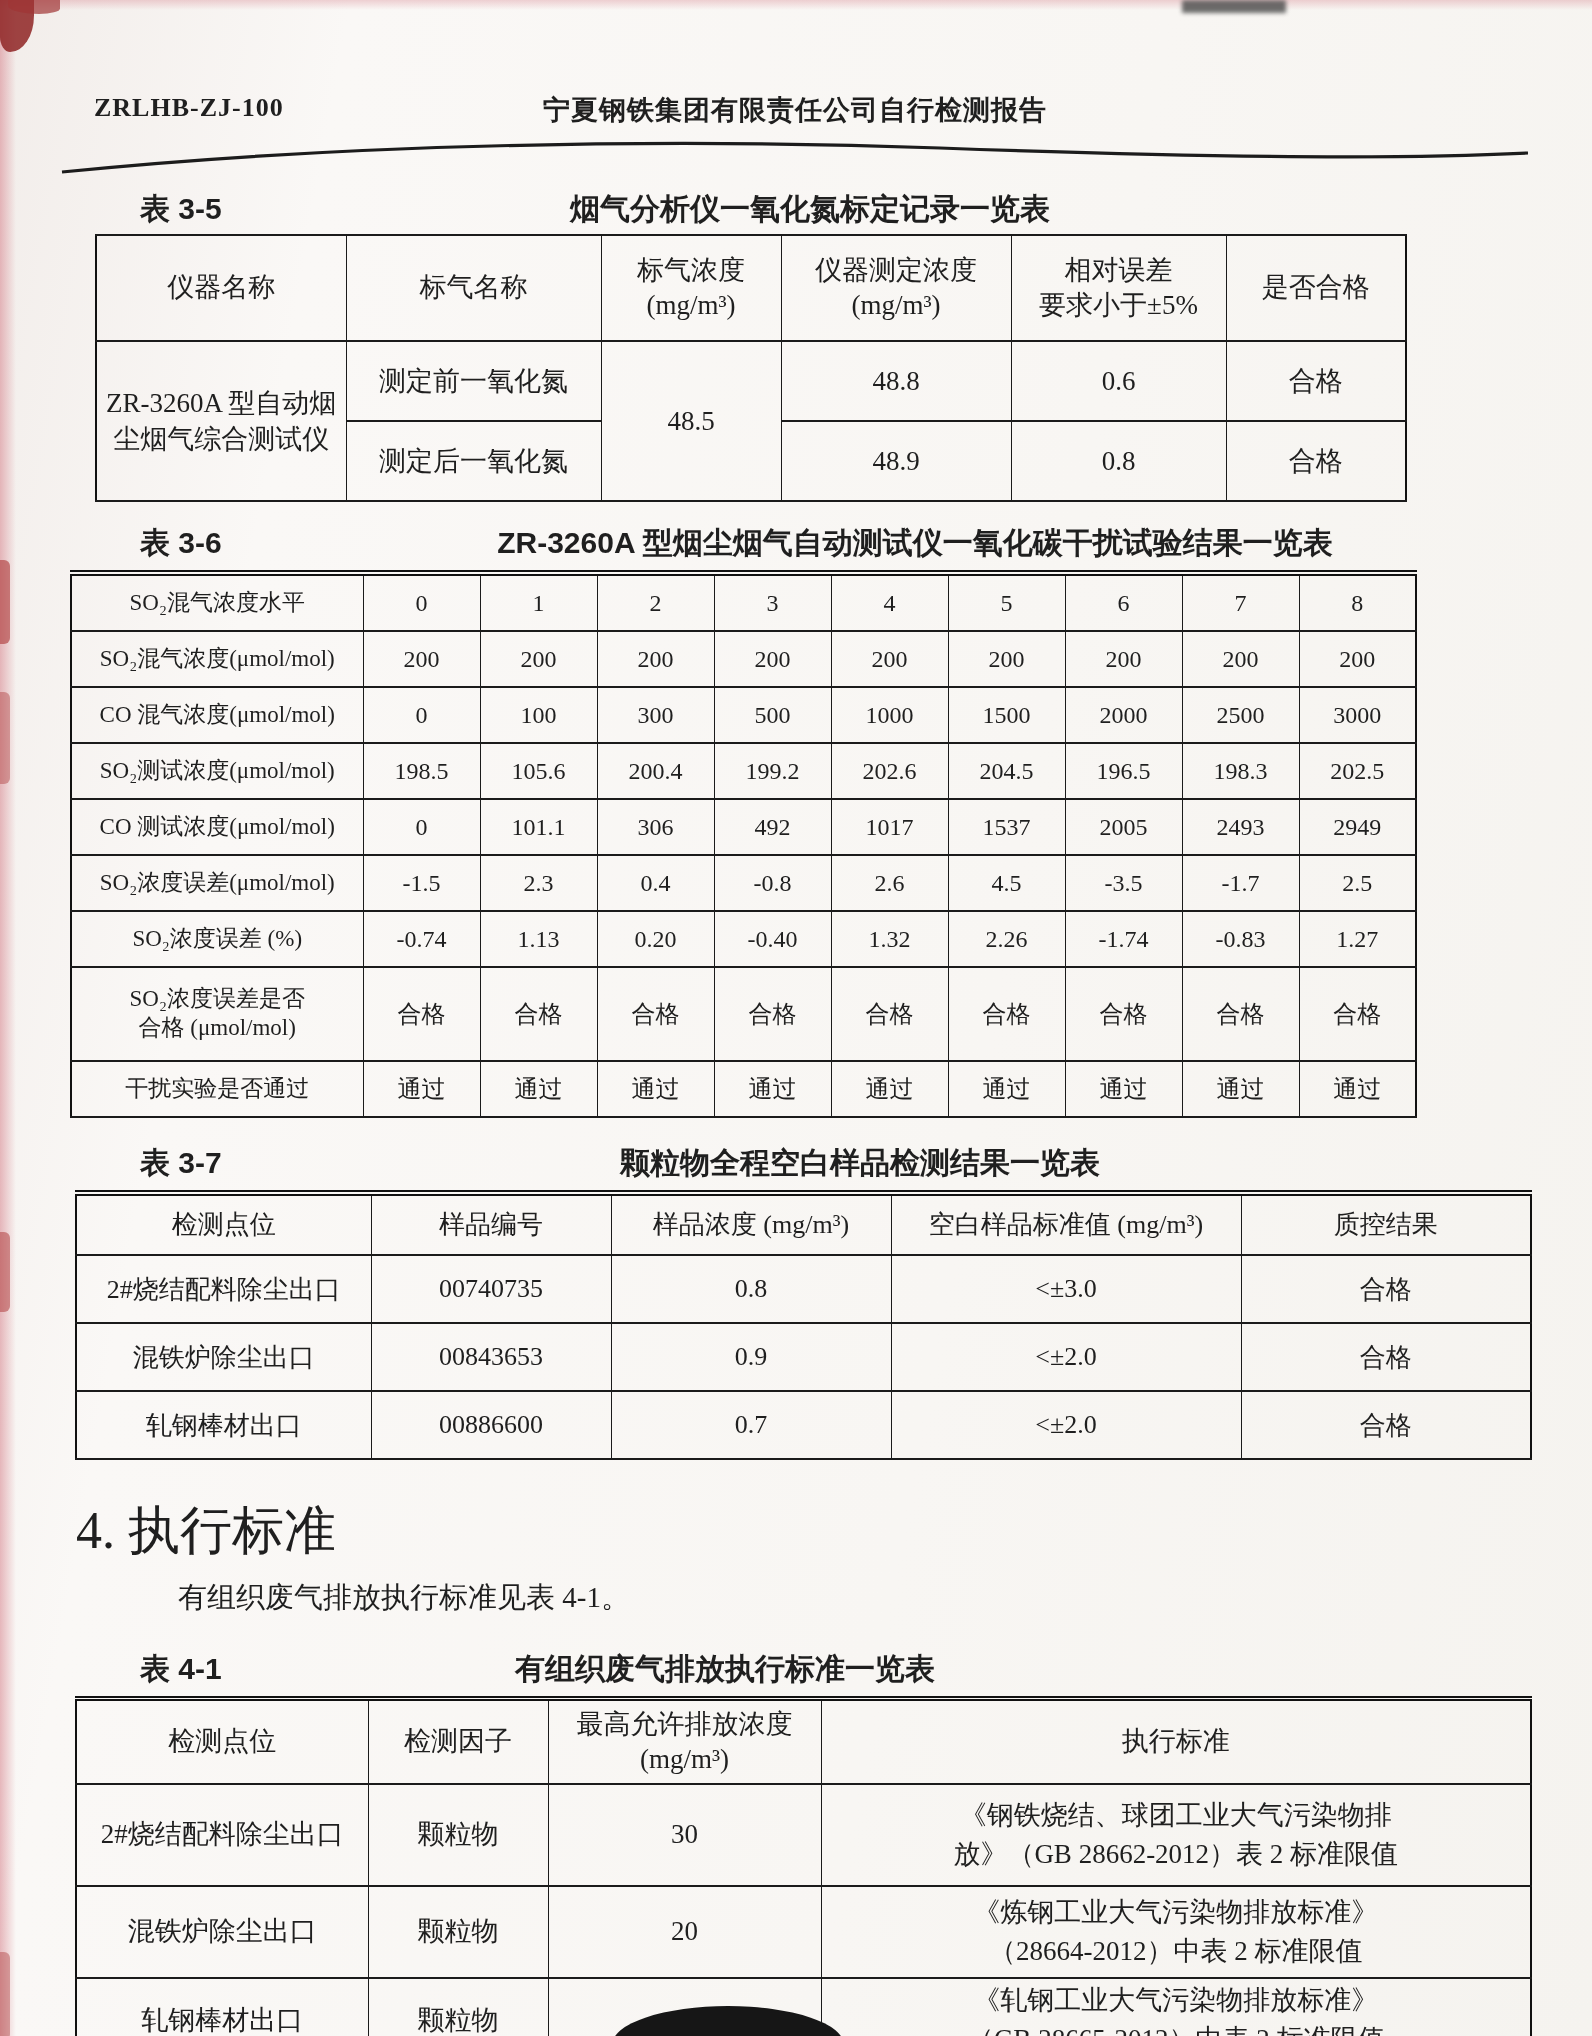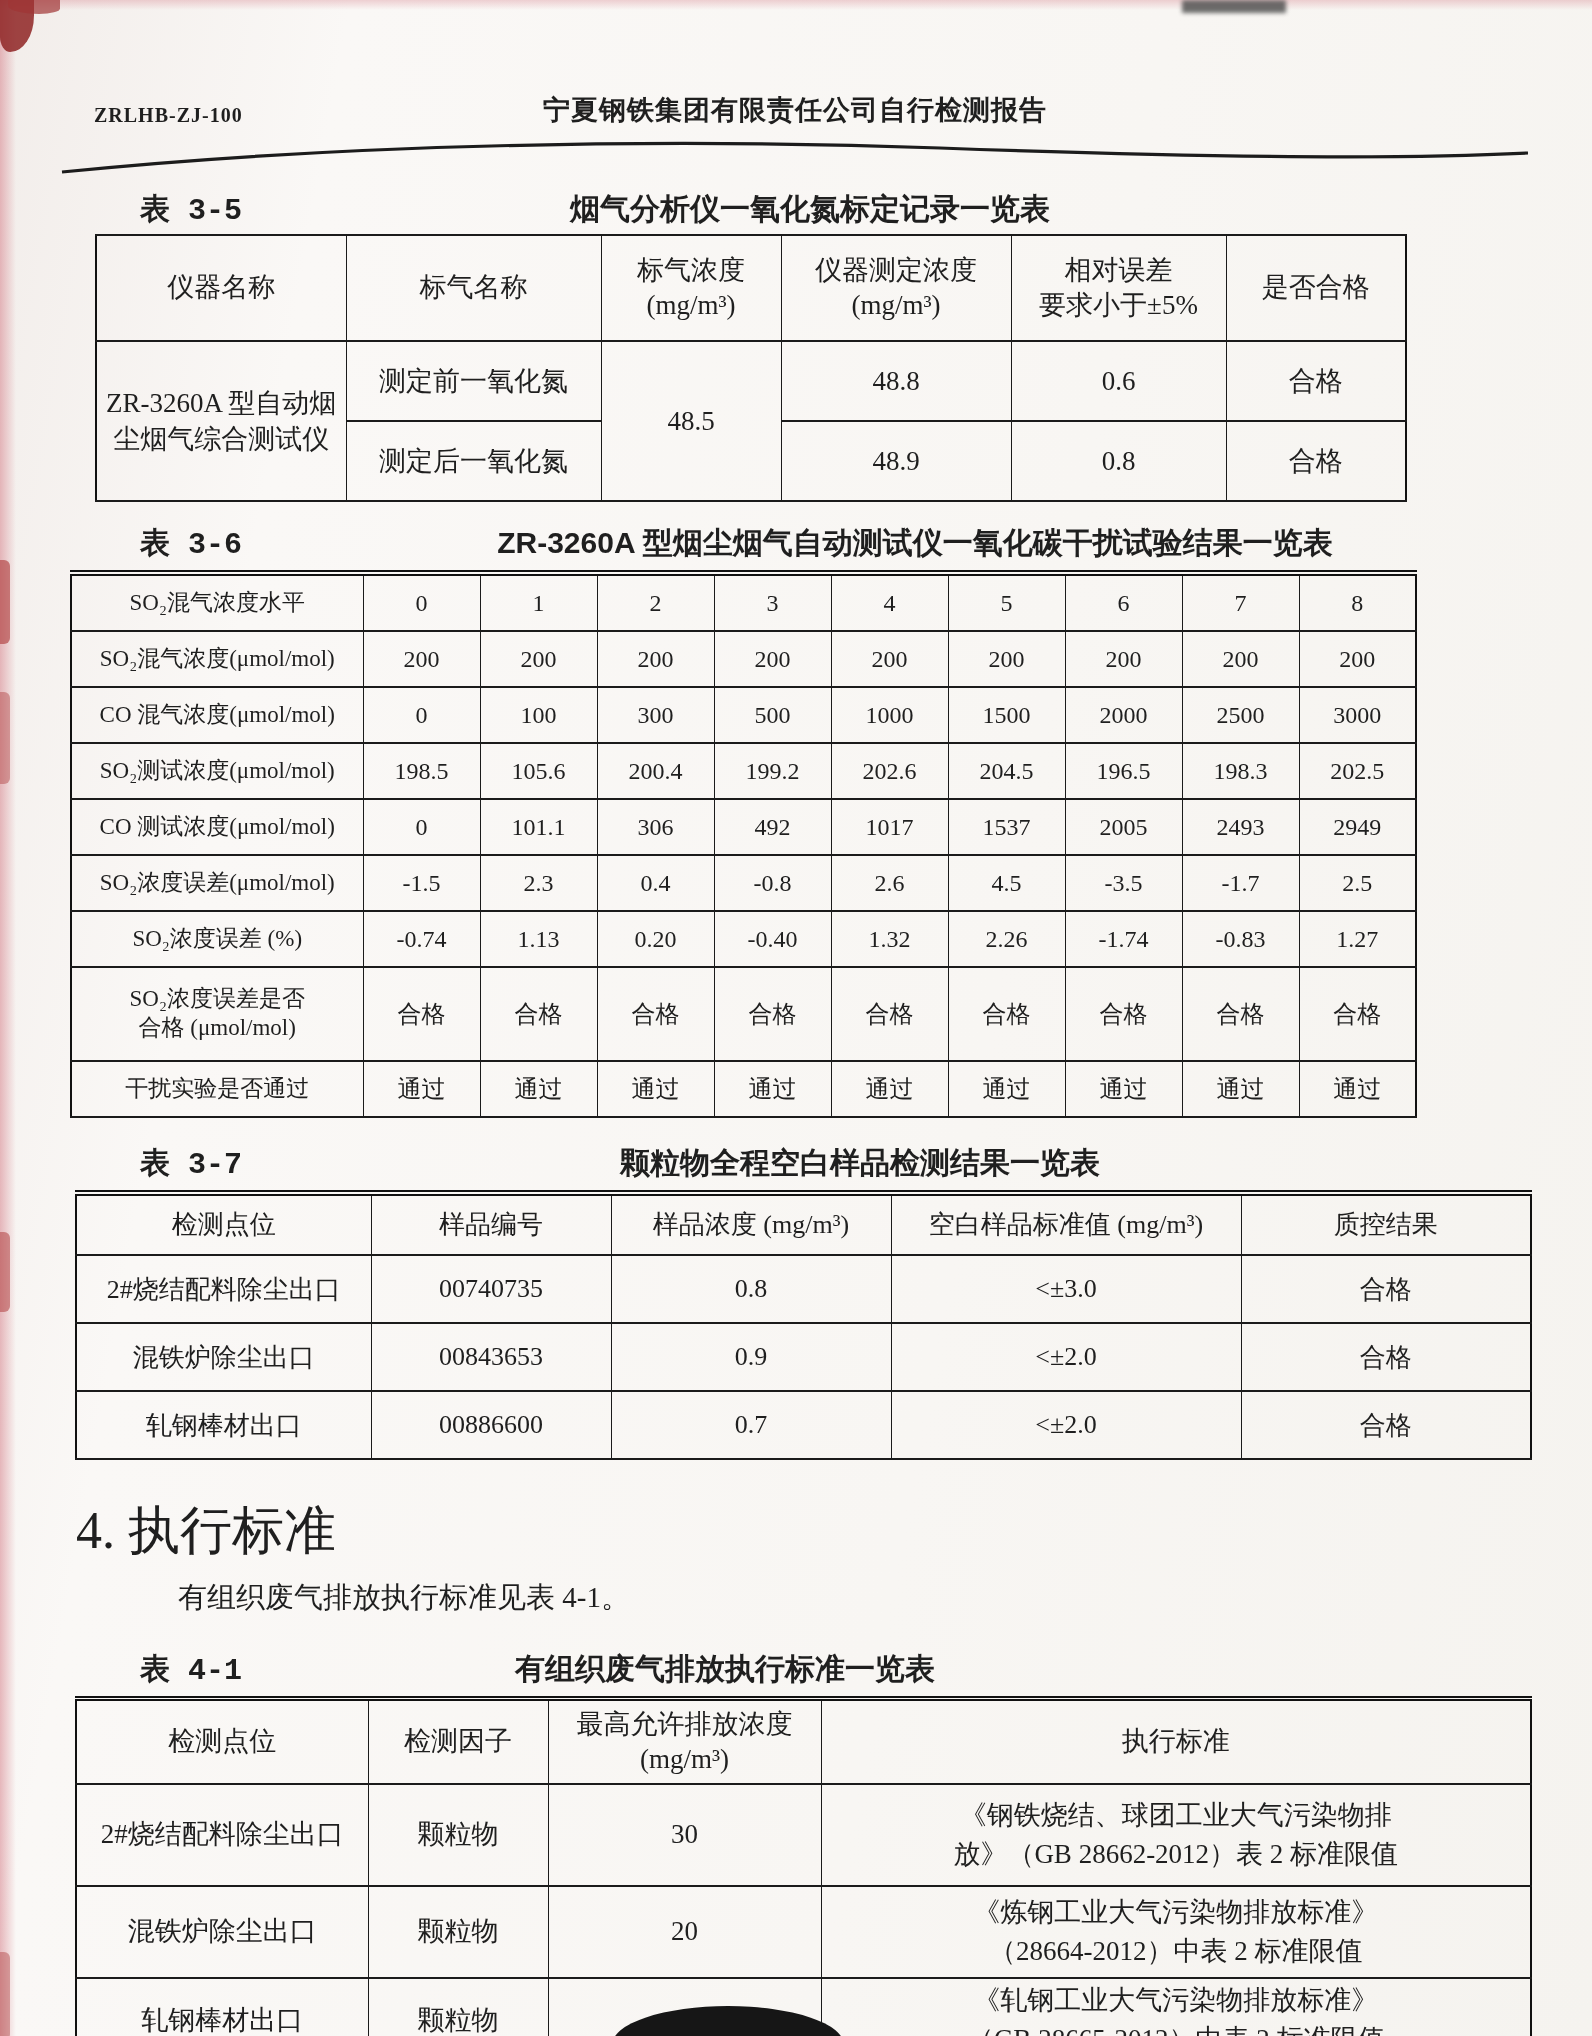--- a/index.html
+++ b/index.html
@@ -24,29 +24,29 @@
   .m2{top:692px;height:92px;opacity:.45;}
   .m3{top:1232px;height:80px;opacity:.55;}
   .m4{top:1952px;height:88px;opacity:.45;}
   .top-smudge{position:absolute;left:1182px;top:0;width:104px;height:13px;background:#4a4a4a;filter:blur(2px);opacity:.8;}
   .bottom-blob{position:absolute;left:612px;top:2006px;width:232px;height:78px;background:#161616;border-radius:50%;}
 
   .content{position:relative;padding:88px 62px 0 60px;}
 
   
   .hdr{position:relative;height:46px;}
-  .doc-code{position:absolute;left:34px;top:16px;font-size:20px;letter-spacing:1px;font-weight:600;}
+  .doc-code{position:absolute;left:34px;top:5px;font-size:26px;letter-spacing:1px;font-weight:600;}
   .hdr-title{position:absolute;left:0;width:100%;text-align:center;top:4px;
     font-family:"Liberation Sans","DejaVu Sans",sans-serif;font-weight:700;font-size:27px;letter-spacing:1px;}
   .swoosh{display:block;margin-top:2px;}
 
   
   .caption{display:flex;align-items:flex-end;
     font-family:"Liberation Sans","DejaVu Sans",sans-serif;font-weight:700;font-size:30px;}
-  .caption .lab{flex:0 0 200px;padding-left:80px;font-family:Liberation Mono, monospace;}
+  .caption .lab{flex:0 0 200px;padding-left:80px;}
   .caption .tit{flex:1;text-align:center;}
   .cap35{margin-top:14px;height:38px;}   .cap35 .tit{padding-right:250px;}
   .cap36{margin-top:22px;height:40px;}   .cap36 .tit{padding-right:40px;}
   .cap37{margin-top:26px;height:40px;}   .cap37 .tit{padding-right:150px;}
   .cap41{margin-top:30px;height:42px;}   .cap41 .tit{padding-right:420px;}
 
   table{border-collapse:collapse;table-layout:fixed;}
   td,th{border:1.6px solid #1b1b1b;text-align:center;vertical-align:middle;
     font-weight:400;padding:2px 4px;overflow:hidden;}
   th{line-height:1.3;}

